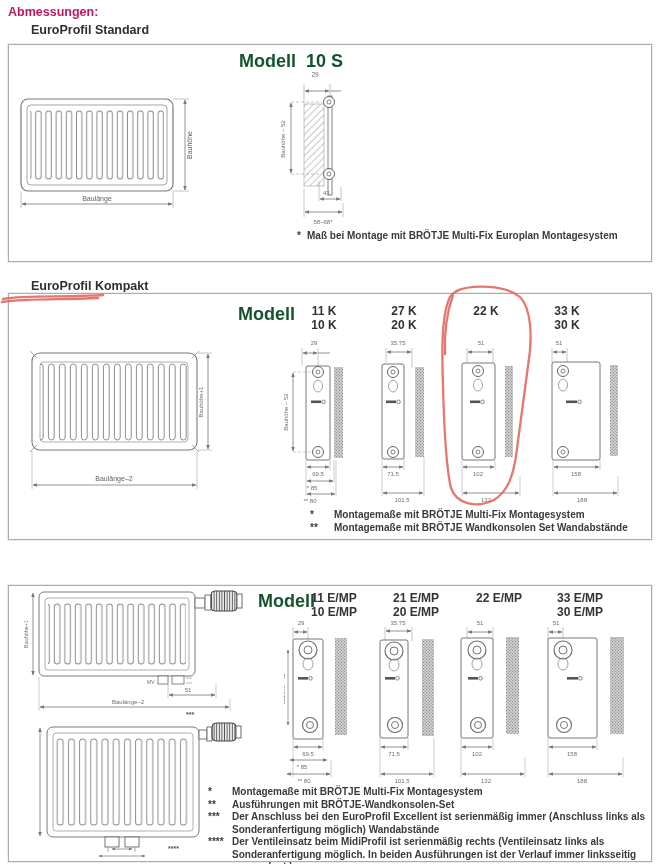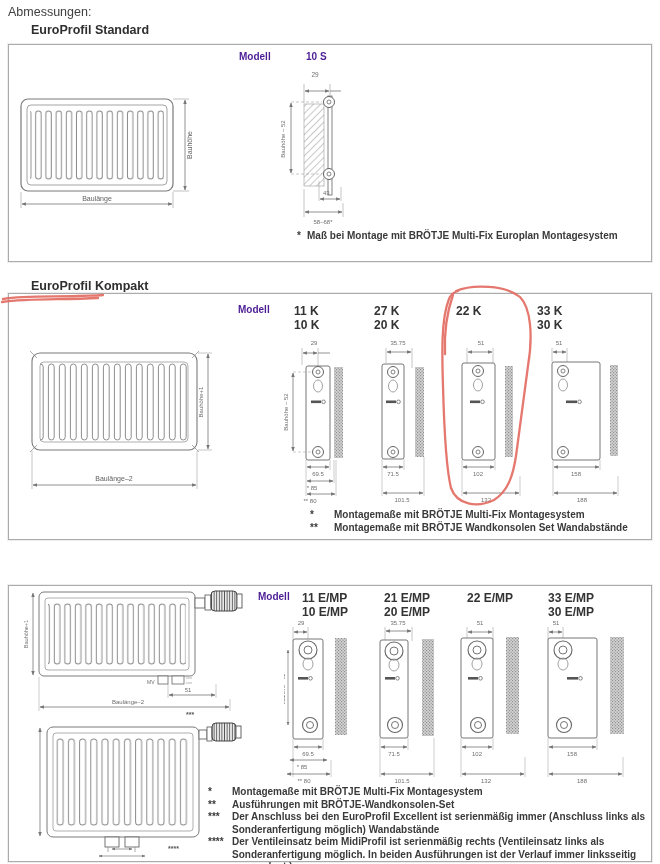--- a/index.html
+++ b/index.html
@@ -1,23 +1,23 @@
 <!DOCTYPE html>
 <html><head>
 <meta charset="utf-8">
 <style>
   html,body{margin:0;padding:0;background:#ffffff;}
   #page{position:relative;width:660px;height:864px;background:#ffffff;overflow:hidden;
         font-family:"Liberation Sans",sans-serif;color:#383838;}
   .abs{position:absolute;}
-  .h1{font-size:12.5px;font-weight:normal;color:#404040;}
+  .h1{font-size:12.5px;font-weight:bold;color:#be185d;}
   .h2{font-size:12.5px;font-weight:bold;color:#2f2f2f;margin-left:23px;}
   .secbox{position:absolute;border:1px solid #ababab;background:#fff;box-shadow:0 0 0 1px #ededed;}
-  .modell{font-size:10px;font-weight:bold;color:#4c1d95;}
-  .model-col{font-size:12px;font-weight:bold;color:#333;text-align:left;line-height:14px;white-space:pre;}
+  .modell{font-size:18px;font-weight:bold;color:#14532d;}
+  .model-col{font-size:12px;font-weight:bold;color:#333;text-align:center;line-height:14px;white-space:pre;}
   .fnote{font-size:10px;font-weight:bold;color:#3a3a3a;line-height:12.5px;}
   .fnrow{display:flex;align-items:flex-start;}
   .fnmark{flex:0 0 24px;}
   .fnmark.narrow{flex:0 0 10px;}
   svg text{font-family:"Liberation Sans",sans-serif;}
   .dimt{font-size:6.5px;fill:#6e6e6e;}
   .dimts{font-size:6px;fill:#6e6e6e;}
   .lbl{font-size:7px;fill:#5f5f5f;}
 </style>
 </head>

